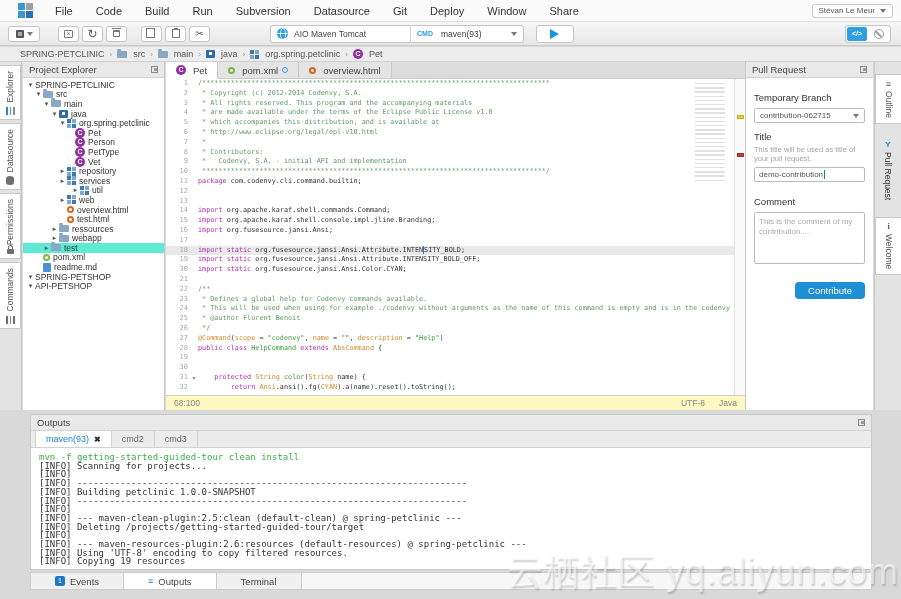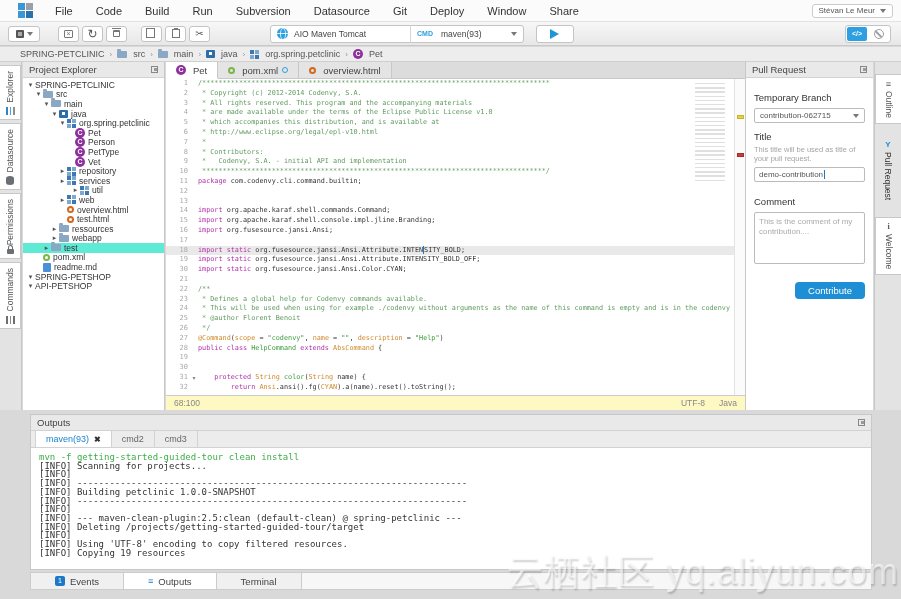--- a/index.html
+++ b/index.html
@@ -650,20 +650,21 @@
         <div class="console-line cmd">mvn -f getting-started-guided-tour clean install</div>
         <div class="console-line">[INFO] Scanning for projects...</div>
         <div class="console-line">[INFO] </div>
         <div class="console-line">[INFO] ------------------------------------------------------------------------</div>
         <div class="console-line">[INFO] Building petclinic 1.0.0-SNAPSHOT</div>
         <div class="console-line">[INFO] ------------------------------------------------------------------------</div>
         <div class="console-line">[INFO] </div>
         <div class="console-line">[INFO] --- maven-clean-plugin:2.5:clean (default-clean) @ spring-petclinic ---</div>
         <div class="console-line">[INFO] Deleting /projects/getting-started-guided-tour/target</div>
         <div class="console-line">[INFO] </div>
+        <div class="console-line">[INFO] --- maven-resources-plugin:2.6:resources (default-resources) @ spring-petclinic ---</div>
         <div class="console-line">[INFO] Using 'UTF-8' encoding to copy filtered resources.</div>
         <div class="console-line">[INFO] Copying 19 resources</div>
       </div>
   </div>
 
   <div class="bottombar">
     <div class="btab">
       <span class="badge">1</span>
       <span>Events</span>
     </div>

